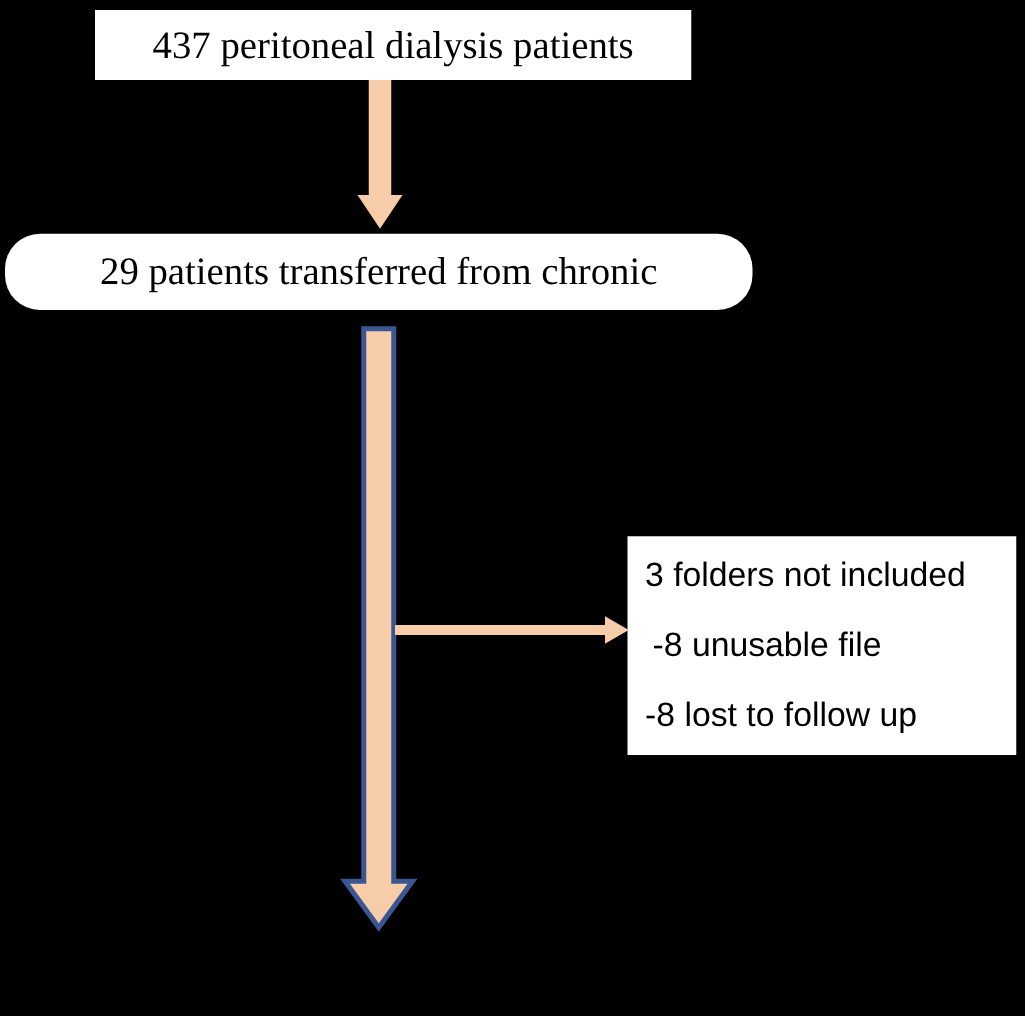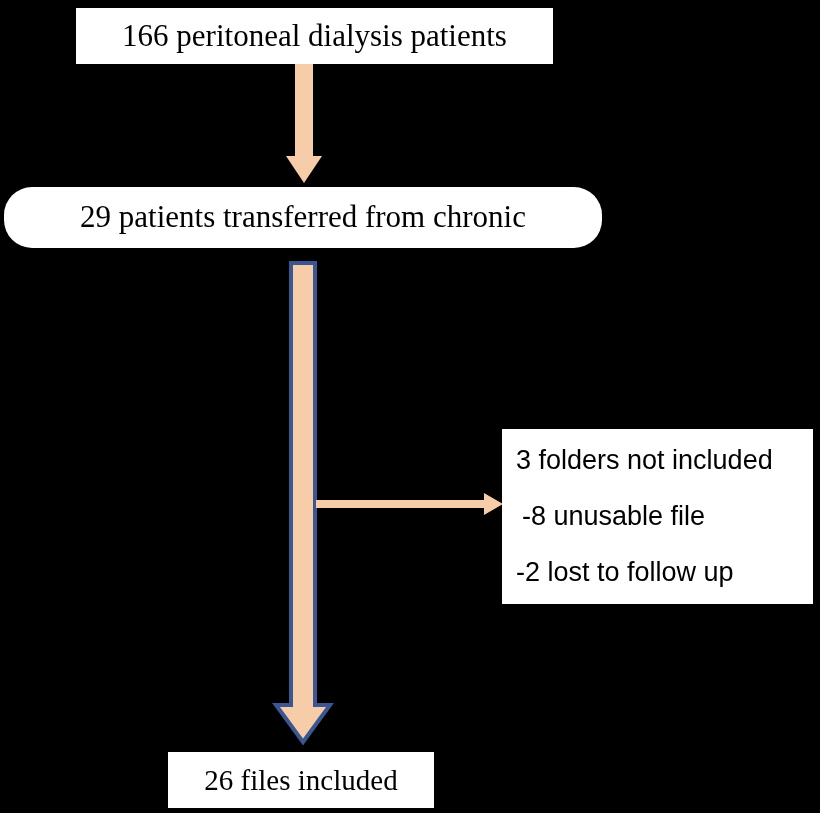--- a/index.html
+++ b/index.html
@@ -89,21 +89,21 @@
   #arrow-top      { left: 283px; top: 64px;  width: 42px;  height: 120px; }
   #arrow-long     { left: 274px; top: 261px; width: 60px;  height: 484px; }
   #arrow-right    { left: 316px; top: 490px; width: 188px; height: 28px; }
 </style>
 </head>
 <body>
 
 <div id="canvas">
 
   <div class="node-box serif" id="box-start">
-    <span>166 peritoneal dialysis patients</span>
+    <span>437 peritoneal dialysis patients</span>
   </div>
 
   <svg class="arrow-svg" id="arrow-top" viewBox="0 0 42 120" preserveAspectRatio="none">
     <polygon points="12,0 30,0 30,92 39,92 21,119 3,92 12,92" fill="#F7CCA9" stroke="none"></polygon>
   </svg>
 
   <div class="node-box serif" id="box-transferred">
     <span>29 patients transferred from chronic</span>
   </div>
 
@@ -111,20 +111,17 @@
     <polygon points="17,2 41,2 41,444 56,444 29,481 2,444 17,444" fill="#F7CCA9" stroke="#3A5793" stroke-width="4" stroke-linejoin="miter"></polygon>
   </svg>
 
   <svg class="arrow-svg" id="arrow-right" viewBox="0 0 188 28" preserveAspectRatio="none">
     <polygon points="0,10 168,10 168,3 187,14 168,25 168,18 0,18" fill="#F7CCA9" stroke="none"></polygon>
   </svg>
 
   <div class="node-box sans" id="box-excluded">
     <span class="exc-line l0">3 folders not included</span>
     <span class="exc-line l1"> -8 unusable file</span>
-    <span class="exc-line l2">-2 lost to follow up</span>
+    <span class="exc-line l2">-8 lost to follow up</span>
   </div>
 
-  <div class="node-box serif" id="box-included">
-    <span>26 files included</span>
-  </div>
 
 </div>
 
 </body></html>

